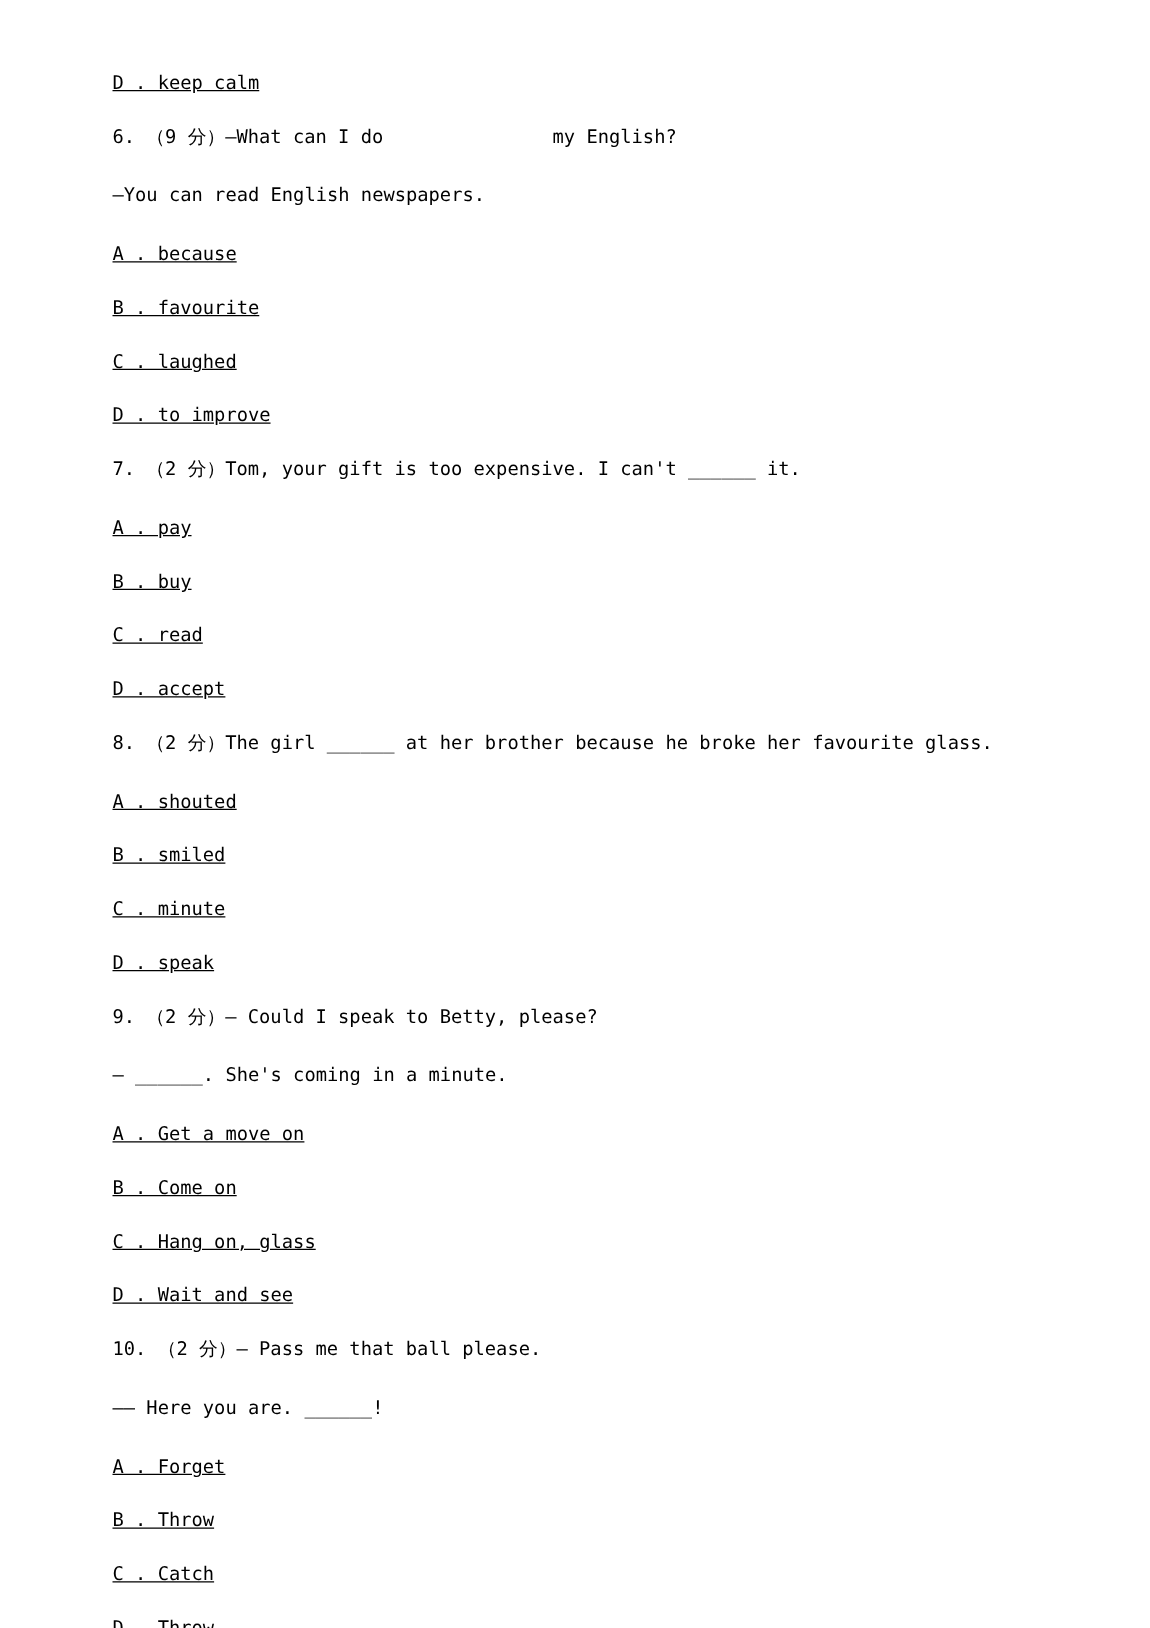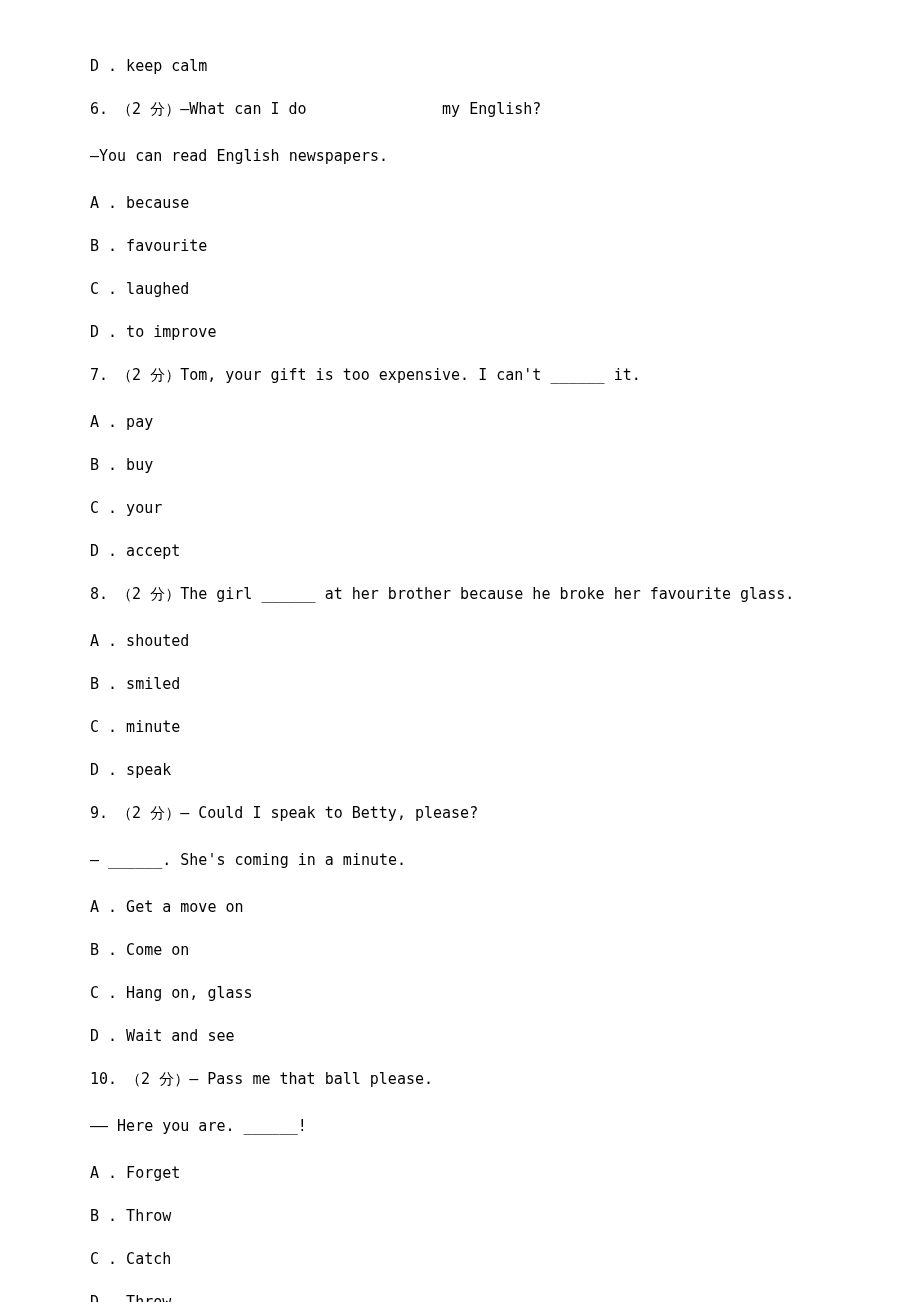--- a/index.html
+++ b/index.html
@@ -12,38 +12,39 @@
       width: 920px;
       box-sizing: border-box;
       line-height: 1.4;
     }
     .line {
       margin-bottom: 26px;
       white-space: pre-wrap;
     }
     .option {
       margin-bottom: 22px;
+      text-decoration: underline;
     }
   </style>
 </head>
 <body>
 
 <div class="option">D . keep calm</div>
 
-<div class="line">6. （2 分）—What can I do               my English?</div>
+<div class="line">6. （9 分）—What can I do               my English?</div>
 <div class="line">—You can read English newspapers.</div>
 <div class="option">A . because</div>
 <div class="option">B . favourite</div>
 <div class="option">C . laughed</div>
 <div class="option">D . to improve</div>
 
 <div class="line">7. （2 分）Tom, your gift is too expensive. I can't ______ it.</div>
 <div class="option">A . pay</div>
 <div class="option">B . buy</div>
-<div class="option">C . your</div>
+<div class="option">C . read</div>
 <div class="option">D . accept</div>
 
 <div class="line">8. （2 分）The girl ______ at her brother because he broke her favourite glass.</div>
 <div class="option">A . shouted</div>
 <div class="option">B . smiled</div>
 <div class="option">C . minute</div>
 <div class="option">D . speak</div>
 
 <div class="line">9. （2 分）— Could I speak to Betty, please?</div>
 <div class="line">— ______. She's coming in a minute.</div>

